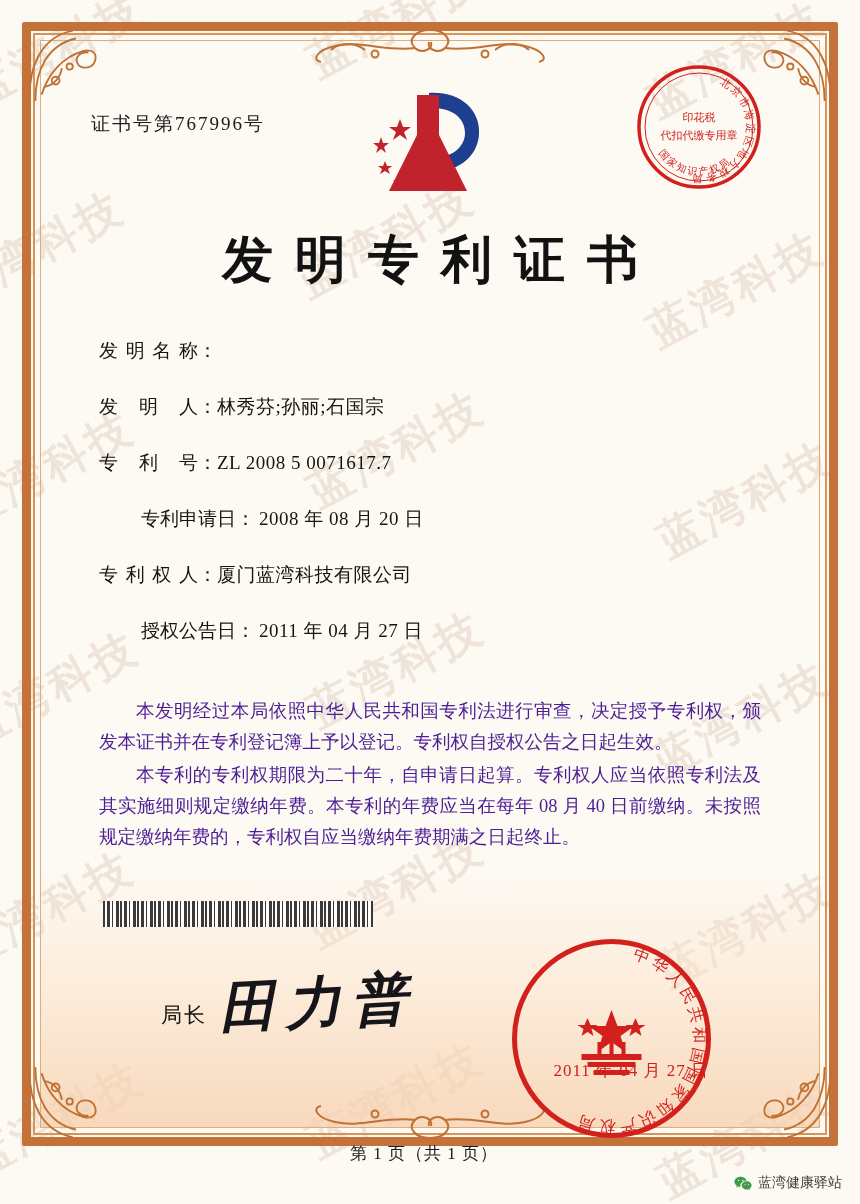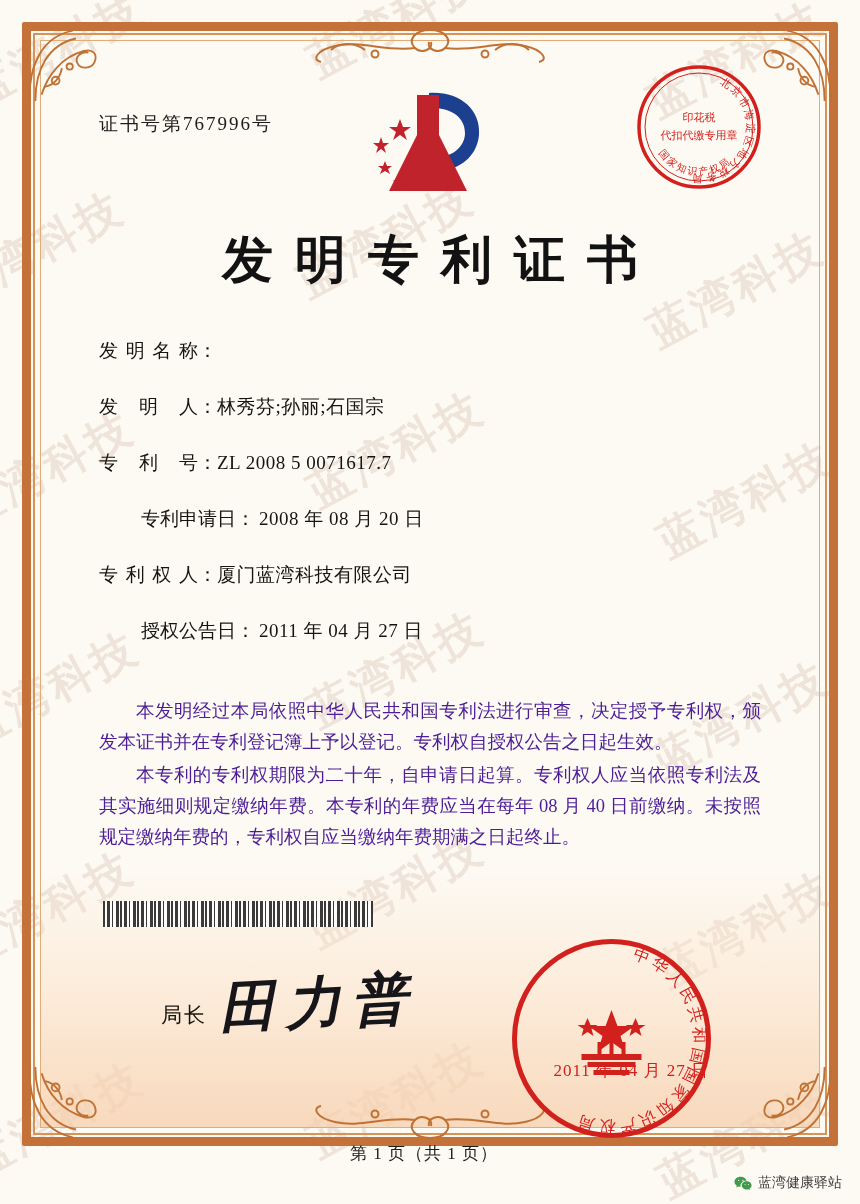--- a/index.html
+++ b/index.html
@@ -92,21 +92,21 @@
 
   
   .content{
     position:absolute;
     left:41px;right:41px;top:41px;bottom:77px;
     z-index:4;
   }
 
   .cert-no{
     position:absolute;
-    left:58px;top:70px;
+    left:50px;top:70px;
     font-size:19px;
     color:#1c1c1c;
     letter-spacing:2px;
   }
 
   
   .logo{
     position:absolute;
     left:50%;top:42px;
     transform:translateX(-50%);

